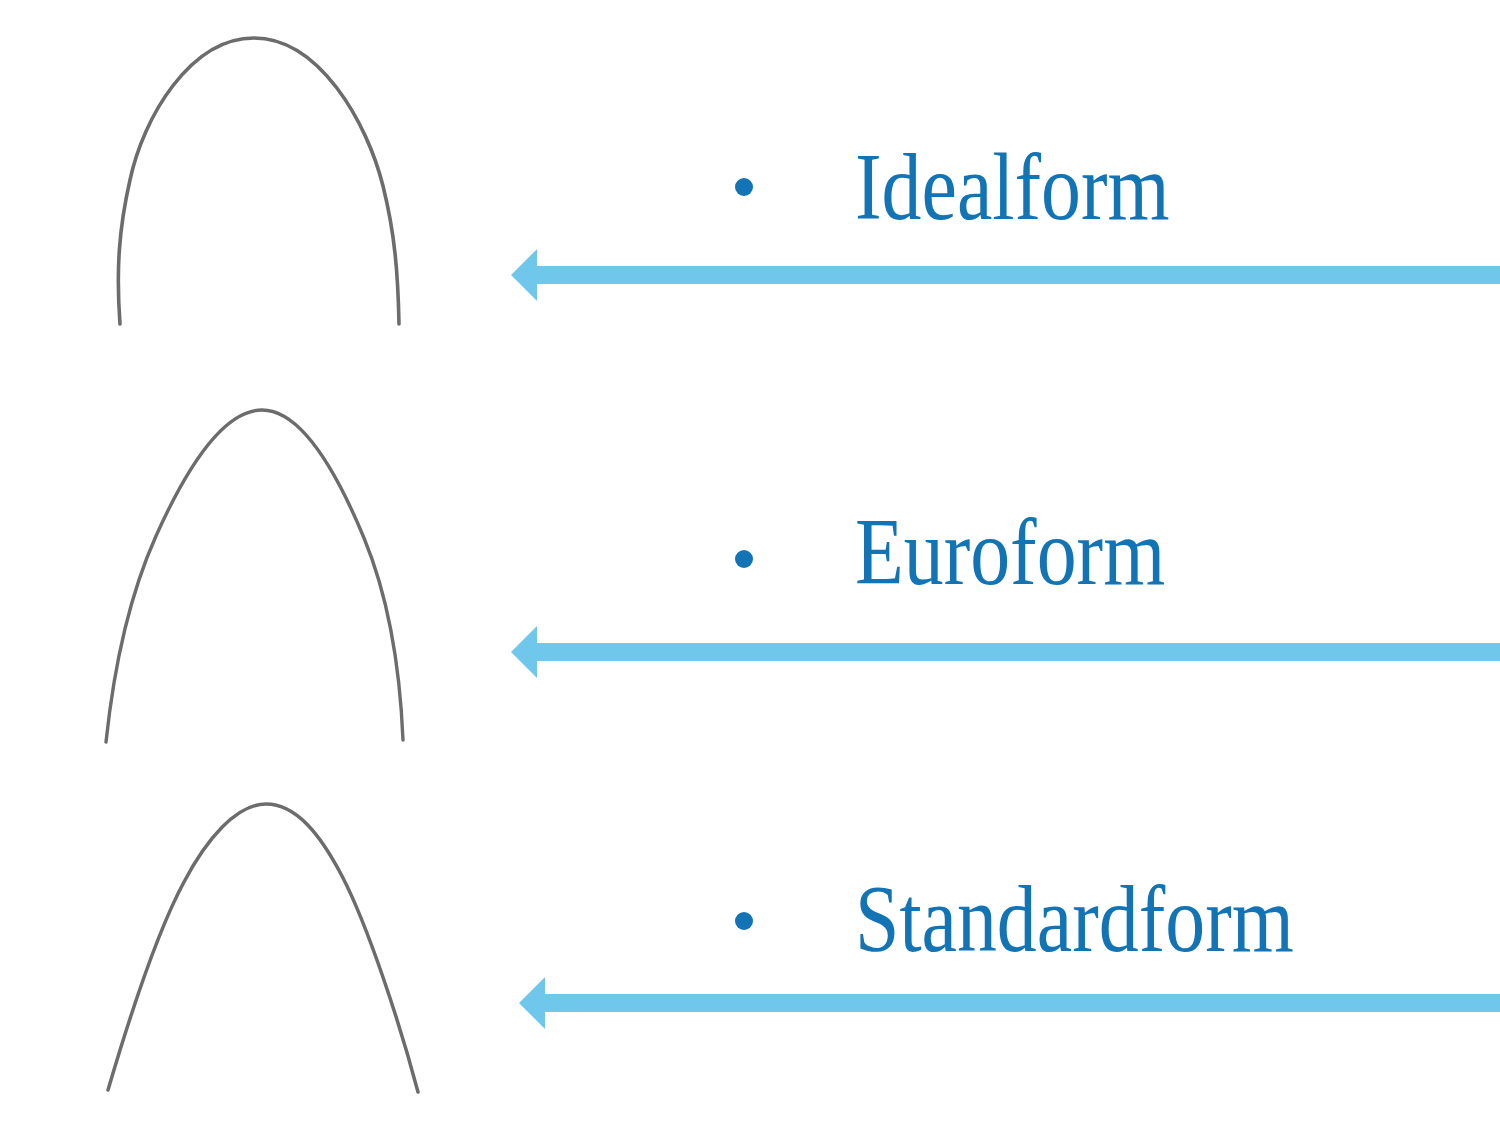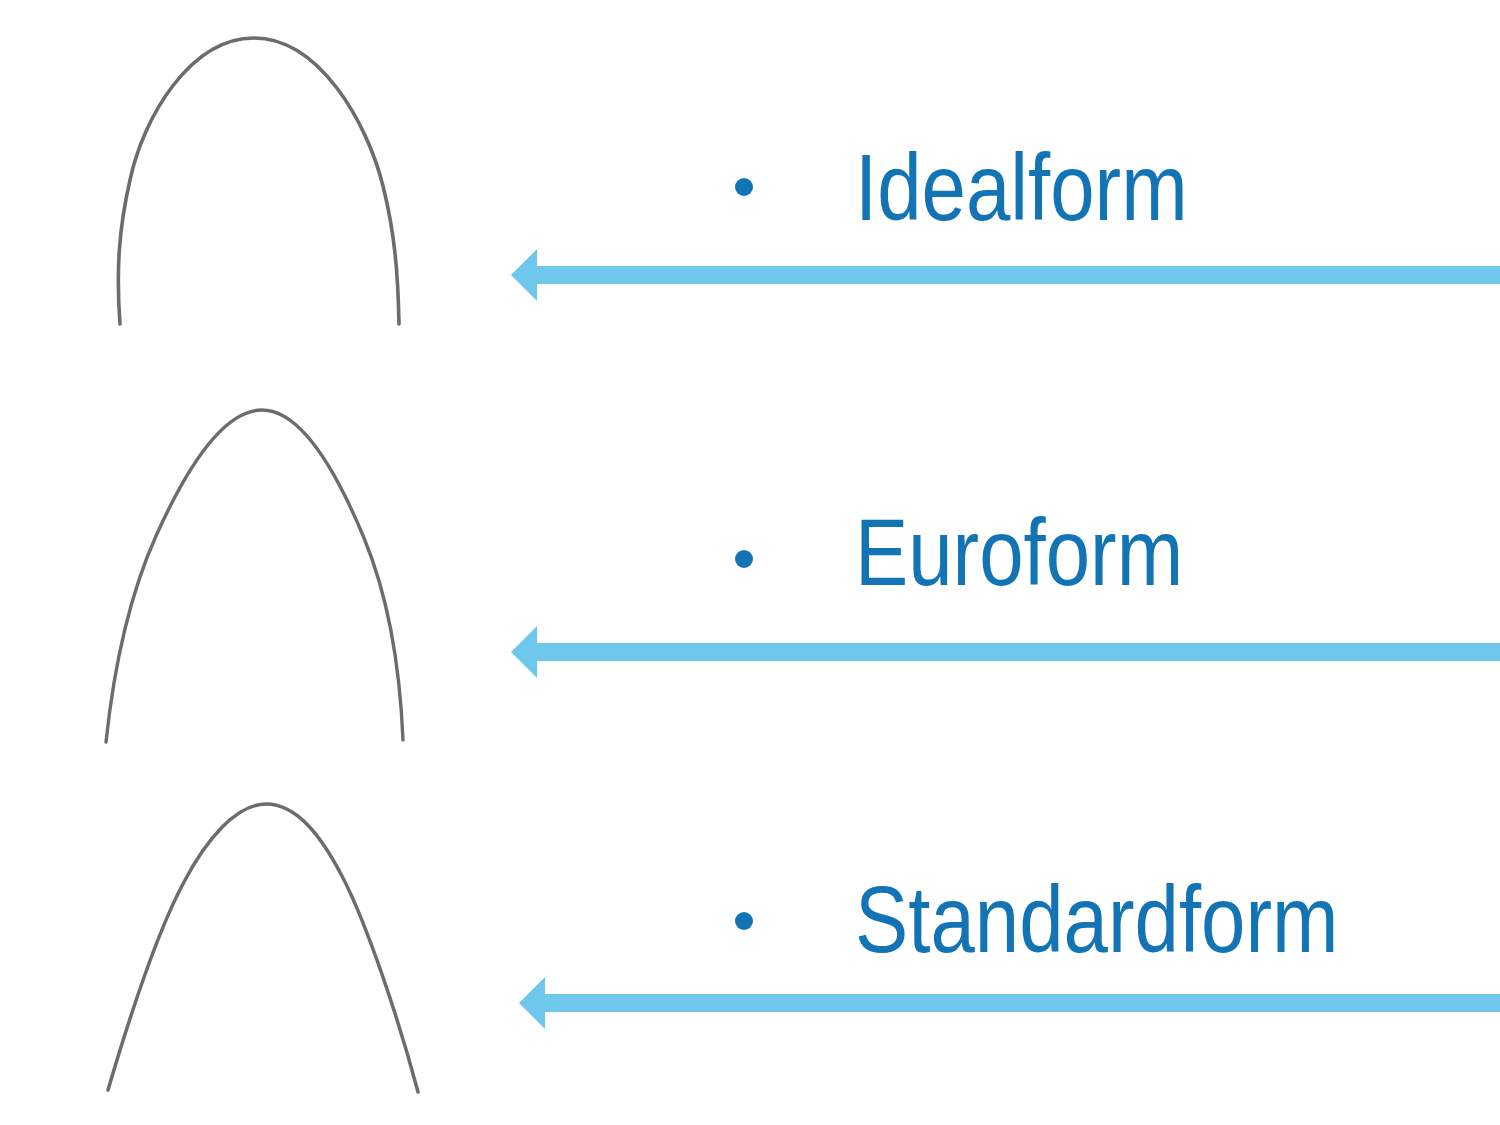--- a/index.html
+++ b/index.html
@@ -6,21 +6,21 @@
     margin: 0;
     padding: 0;
     background: #ffffff;
   }
   .slide {
     position: relative;
     width: 1500px;
     height: 1125px;
     background: #ffffff;
     overflow: hidden;
-    font-family: Liberation Sans, sans-serif;
+    font-family: Liberation Serif, serif;
   }
   .wire {
     position: absolute;
   }
   .wire-1 { left: 116px; top: 36px;  width: 290px; height: 292px; }
   .wire-2 { left: 104px; top: 406px; width: 302px; height: 340px; }
   .wire-3 { left: 105px; top: 798px; width: 320px; height: 298px; }
   .bullet {
     position: absolute;
     width: 18px;

